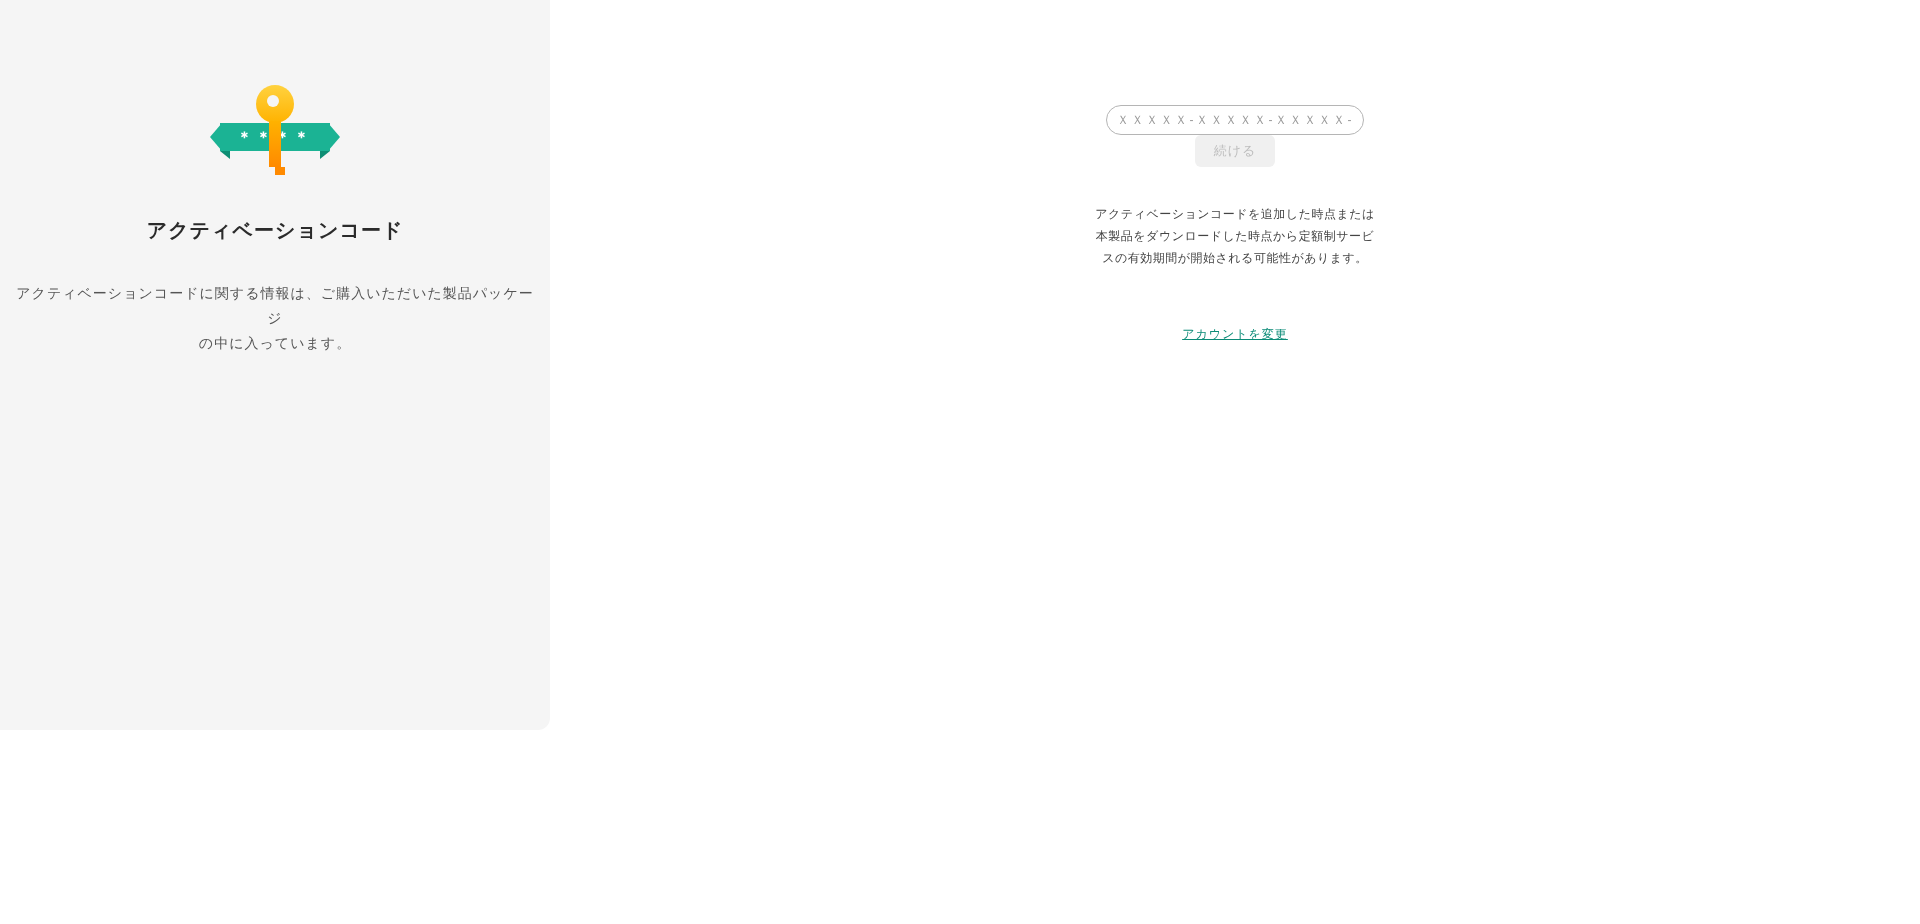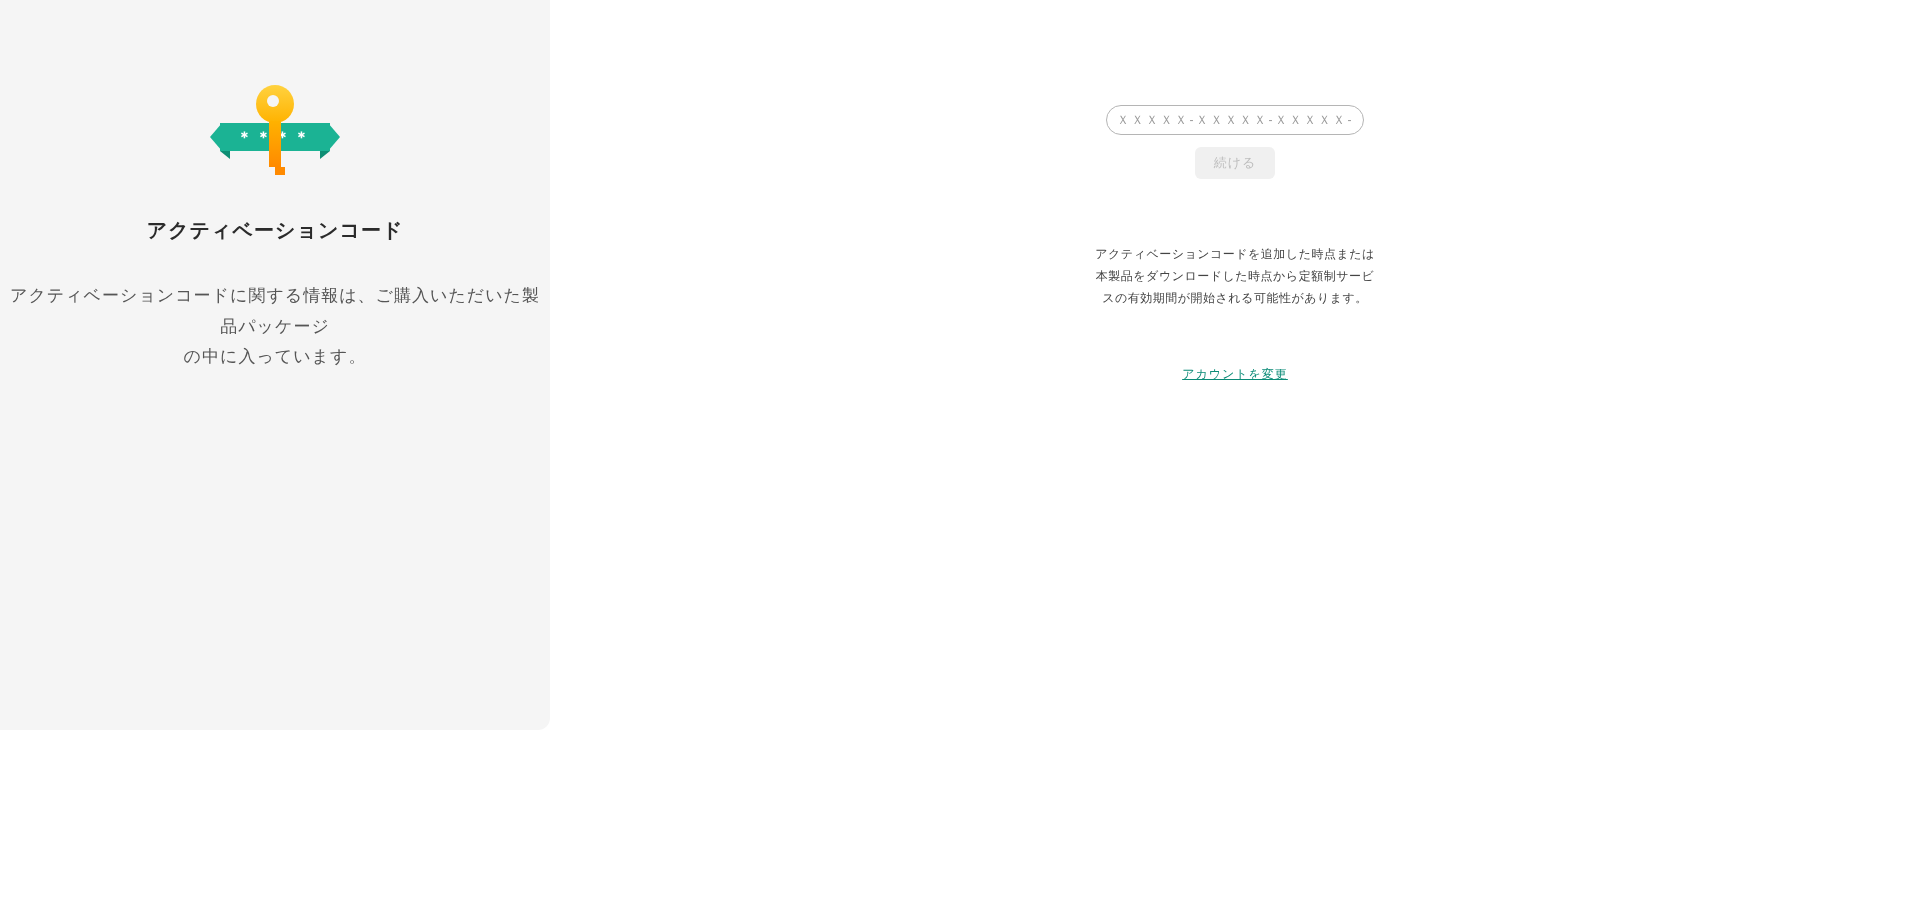--- a/index.html
+++ b/index.html
@@ -90,21 +90,21 @@
     z-index: 2;
   }
   .left-title {
     font-size: 20px;
     font-weight: 700;
     color: #2b2b2b;
     letter-spacing: 1px;
     margin-bottom: 37px;
   }
   .left-desc {
-    font-size: 17px;
+    font-size: 14px;
     color: #555;
     text-align: center;
     line-height: 1.8;
     letter-spacing: 1px;
     padding: 0 10px;
   }
   .right-panel {
     flex: 1;
     display: flex;
     flex-direction: column;
@@ -121,33 +121,32 @@
     letter-spacing: 2px;
     color: #333;
     outline: none;
     padding: 0 10px;
   }
   .code-input::placeholder {
     color: #9a9a9a;
     letter-spacing: 2.5px;
   }
   .continue-btn {
-    margin-top: 12px;
     width: 80px;
     height: 32px;
     border: none;
     border-radius: 6px;
     background: #f0f0f0;
     color: #bdbdbd;
     font-size: 13px;
     letter-spacing: 1px;
     cursor: default;
   }
   .notice {
-    margin-top: 64px;
+    margin-top: 36px;
     font-size: 12px;
     color: #444;
     text-align: center;
     line-height: 1.85;
     letter-spacing: 0.5px;
     max-width: 280px;
   }
   .change-link {
     margin-top: 56px;
     font-size: 12px;

